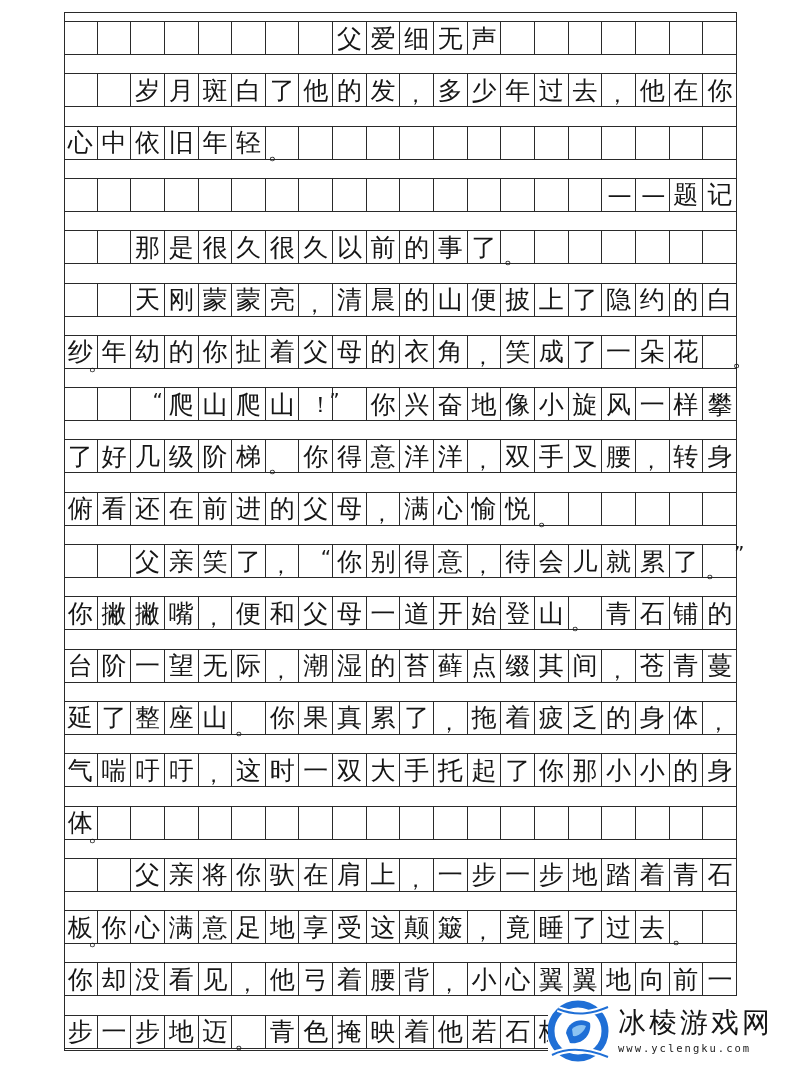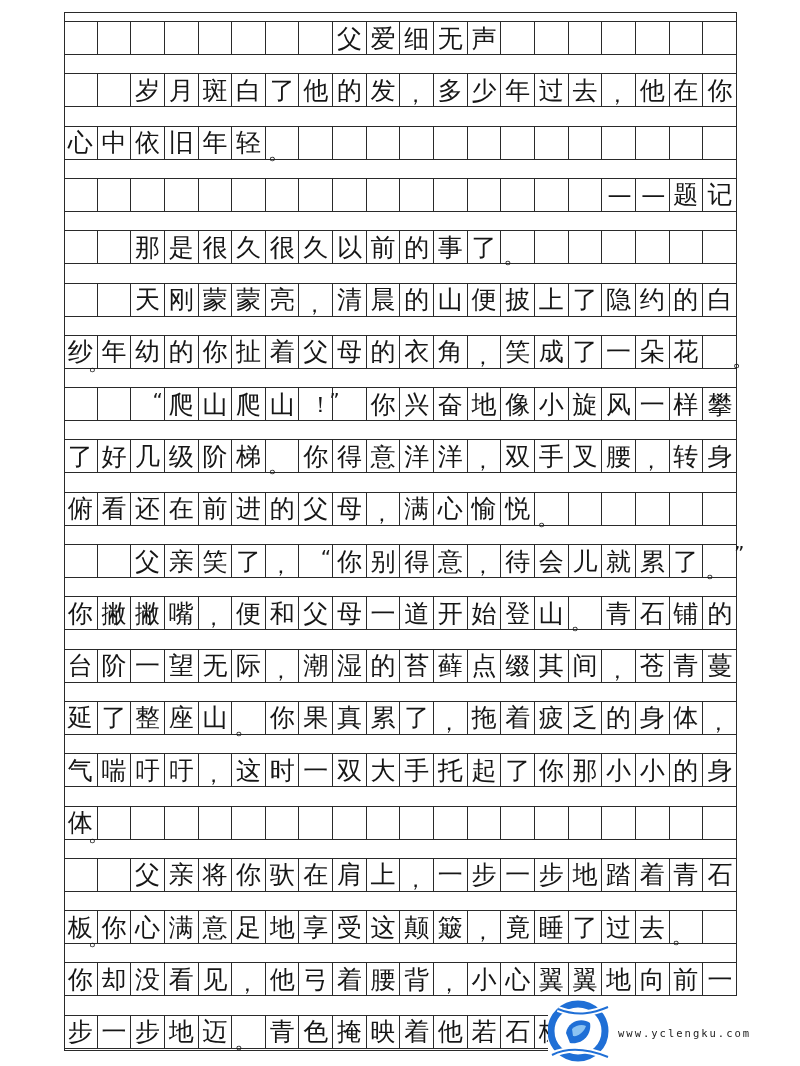--- a/index.html
+++ b/index.html
@@ -1291,15 +1291,16 @@
       <circle cx="30" cy="32" r="27" fill="none" stroke="#1f6fd6" stroke-width="7"></circle>
       <path d="M10 10 C 30 18, 46 14, 60 8" stroke="#ffffff" stroke-width="6" fill="none"></path>
       <path d="M4 56 C 20 48, 40 50, 60 58" stroke="#ffffff" stroke-width="6" fill="none"></path>
       <path d="M10 10 C 30 18, 46 14, 60 8" stroke="#1f6fd6" stroke-width="2" fill="none"></path>
       <path d="M4 56 C 20 48, 40 50, 60 58" stroke="#1f6fd6" stroke-width="2" fill="none"></path>
       <path d="M18 34 C 20 22, 34 18, 42 24 C 44 36, 34 46, 22 44 Z" fill="#1f6fd6"></path>
       <path d="M24 30 C 28 26, 34 25, 38 27 C 36 33, 30 38, 25 37 Z" fill="#8cc3f2"></path>
     </svg>
   </div>
   <div class="wm-text">
+    <span class="wm-title">冰棱游戏网</span>
     <span class="wm-url">www.yclengku.com</span>
   </div>
 </div>
 
 </body></html>

